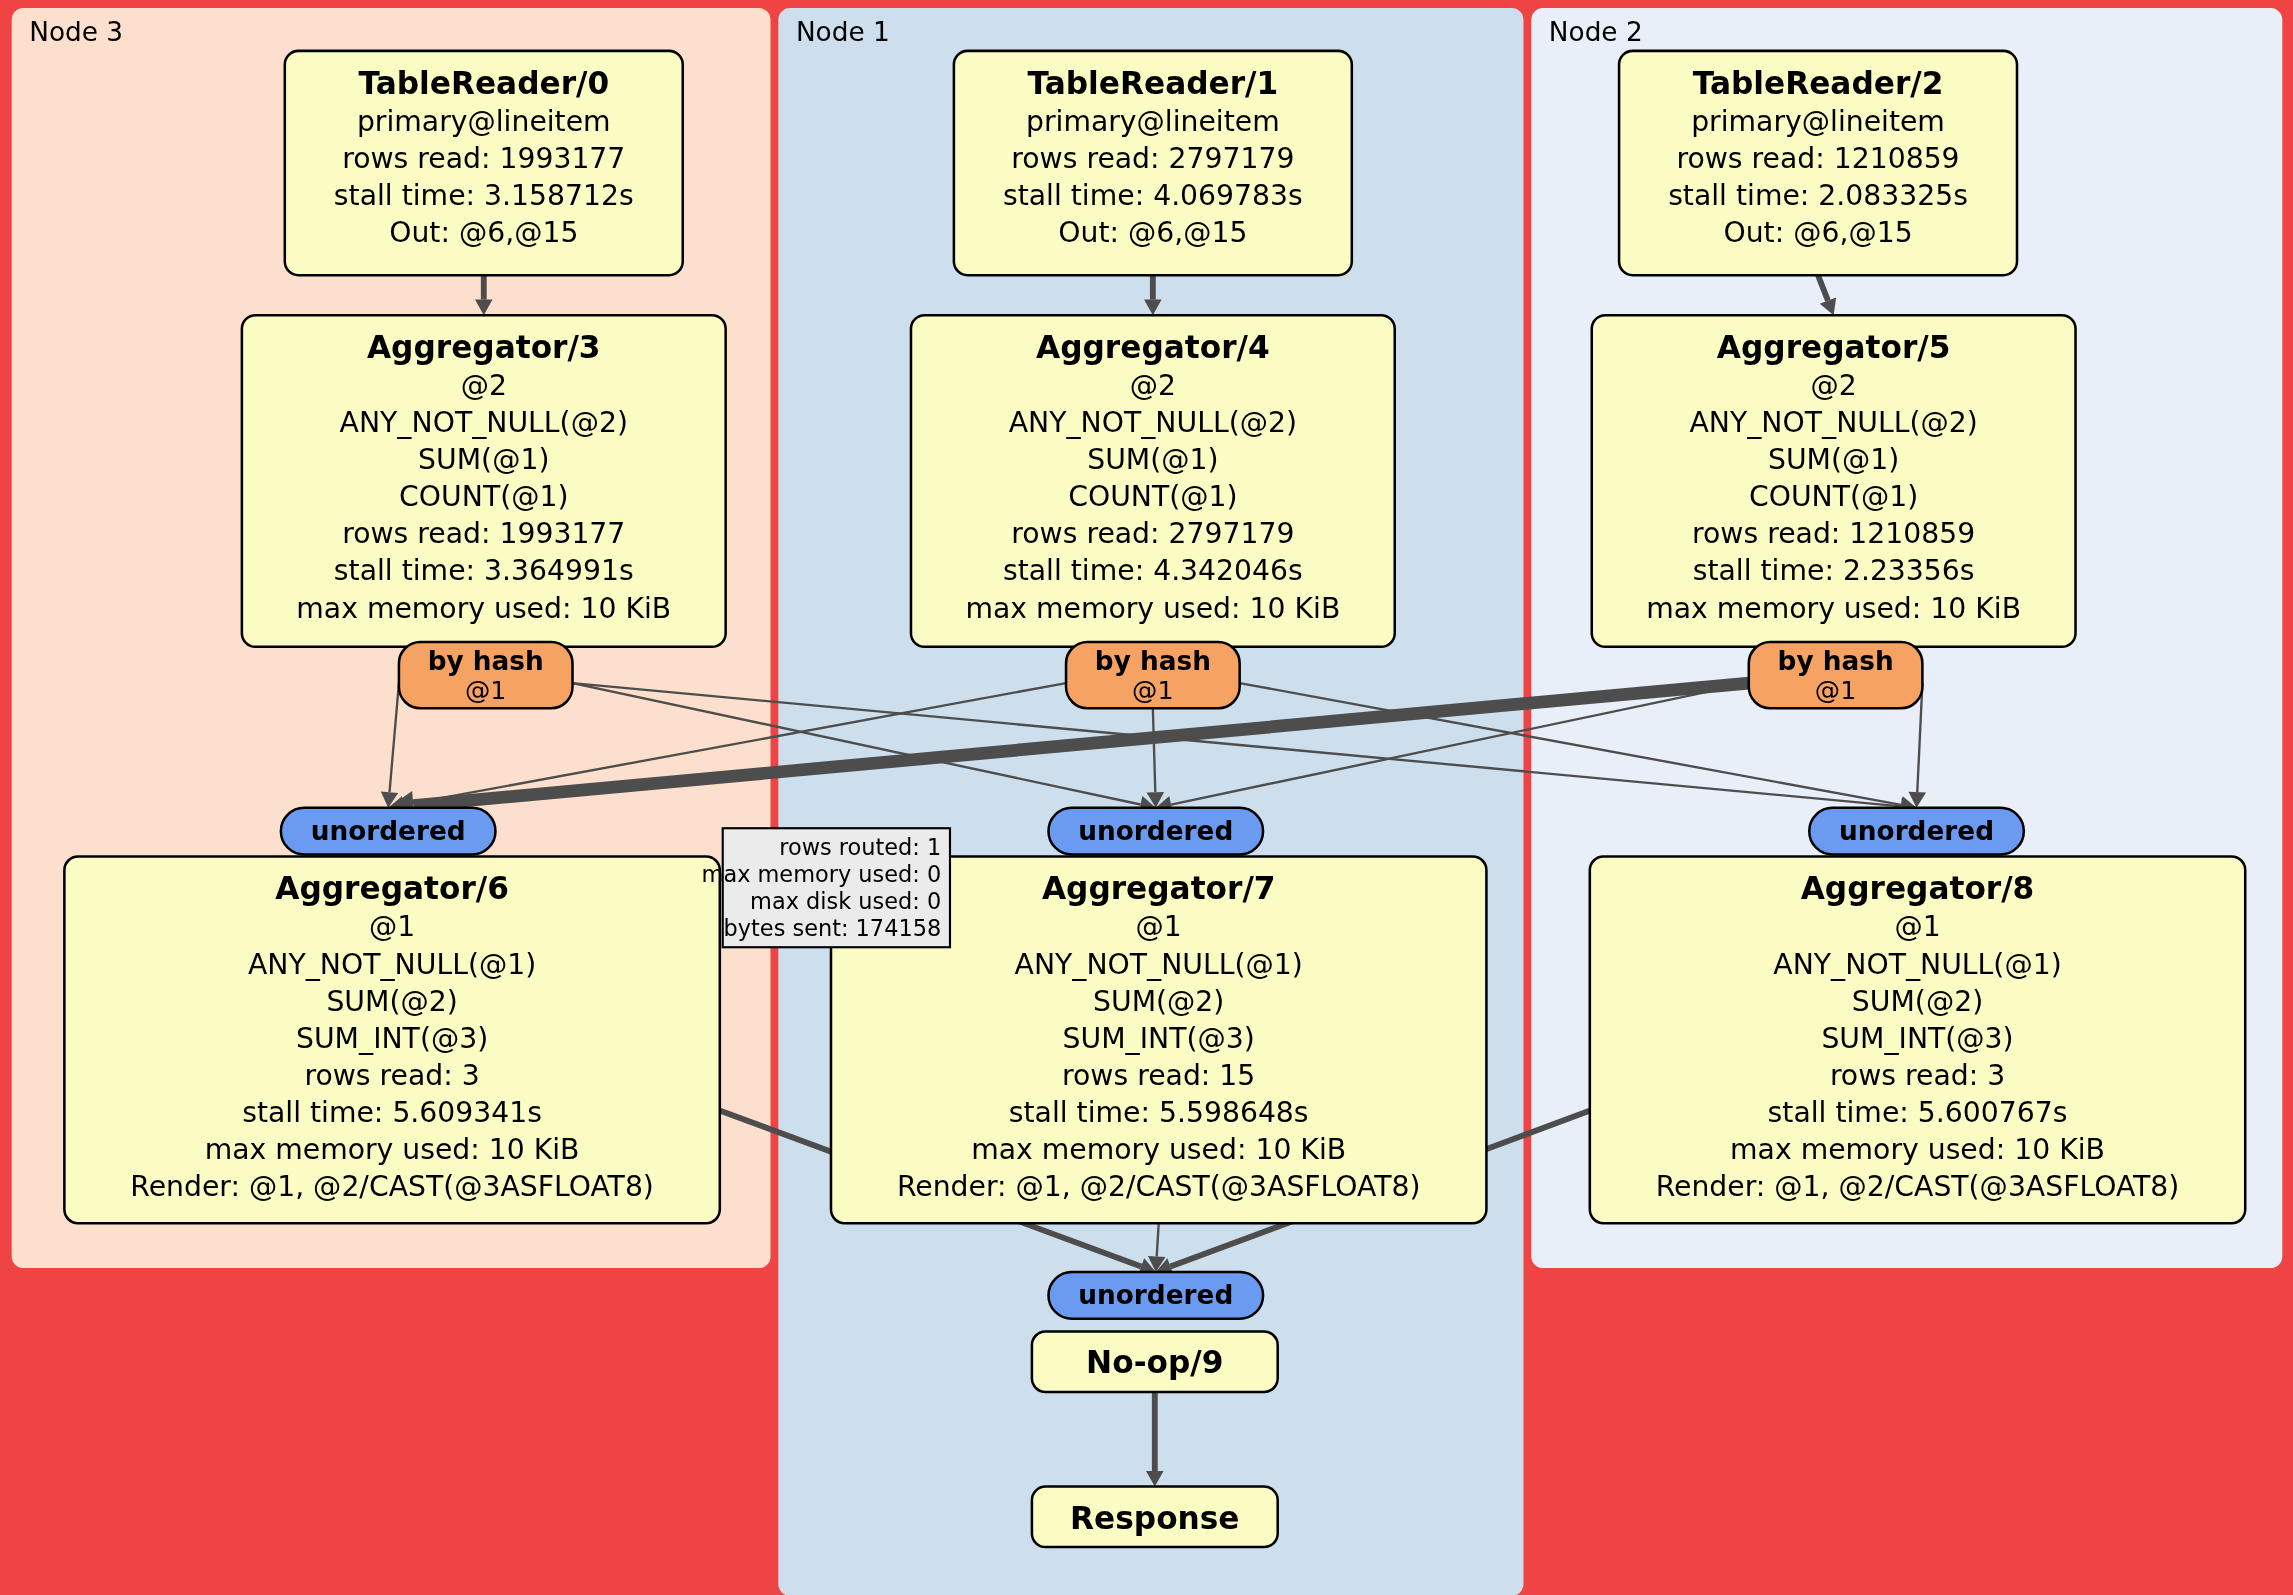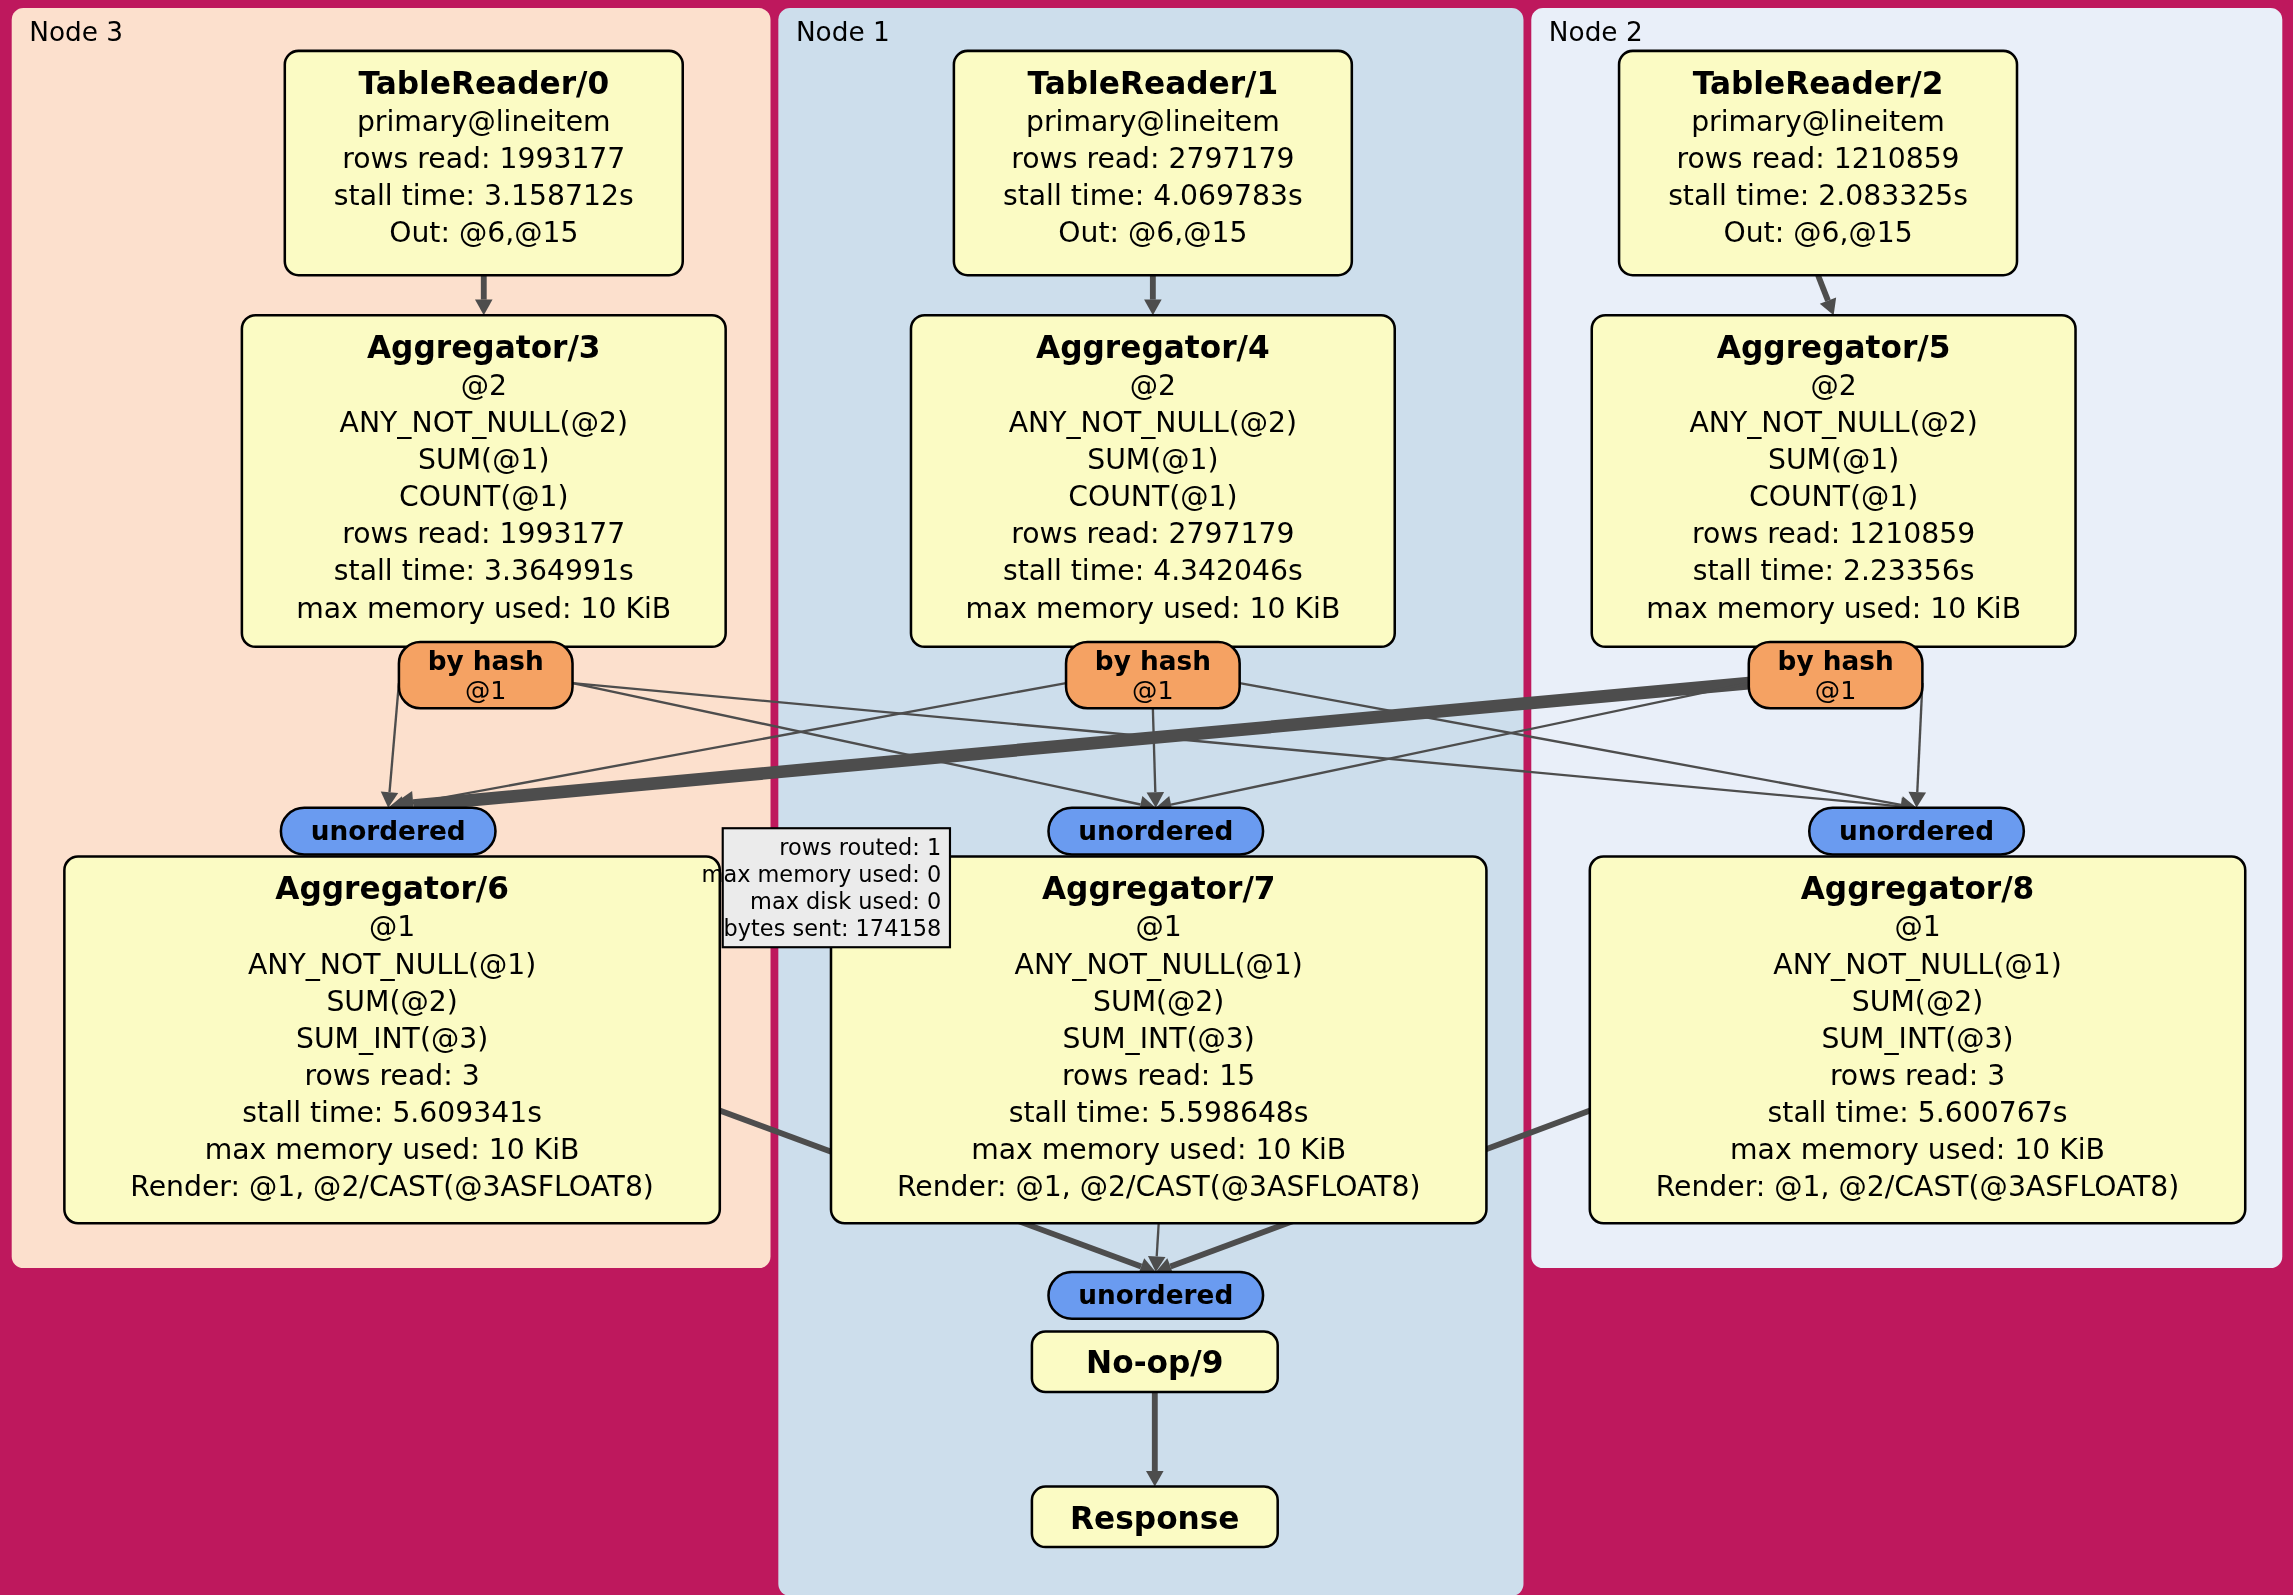--- a/index.html
+++ b/index.html
@@ -4,21 +4,21 @@
 <style>
   html, body {
     margin: 0;
     padding: 0;
     background: #ffffff;
   }
   #stage {
     position: relative;
     width: 2294px;
     height: 1596px;
-    background: #be185d;
+    background: #ef4444;
     font-family: "DejaVu Sans", sans-serif;
     overflow: hidden;
   }
   svg#graph {
     position: absolute;
     left: 0;
     top: 0;
     width: 2294px;
     height: 1596px;
     display: block;

